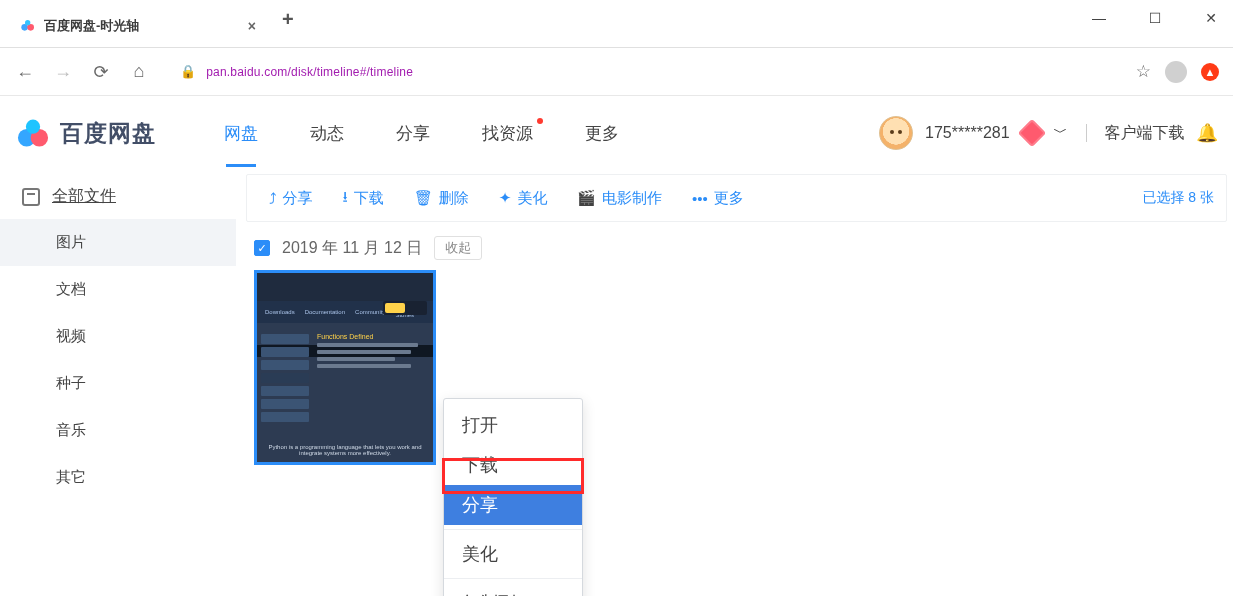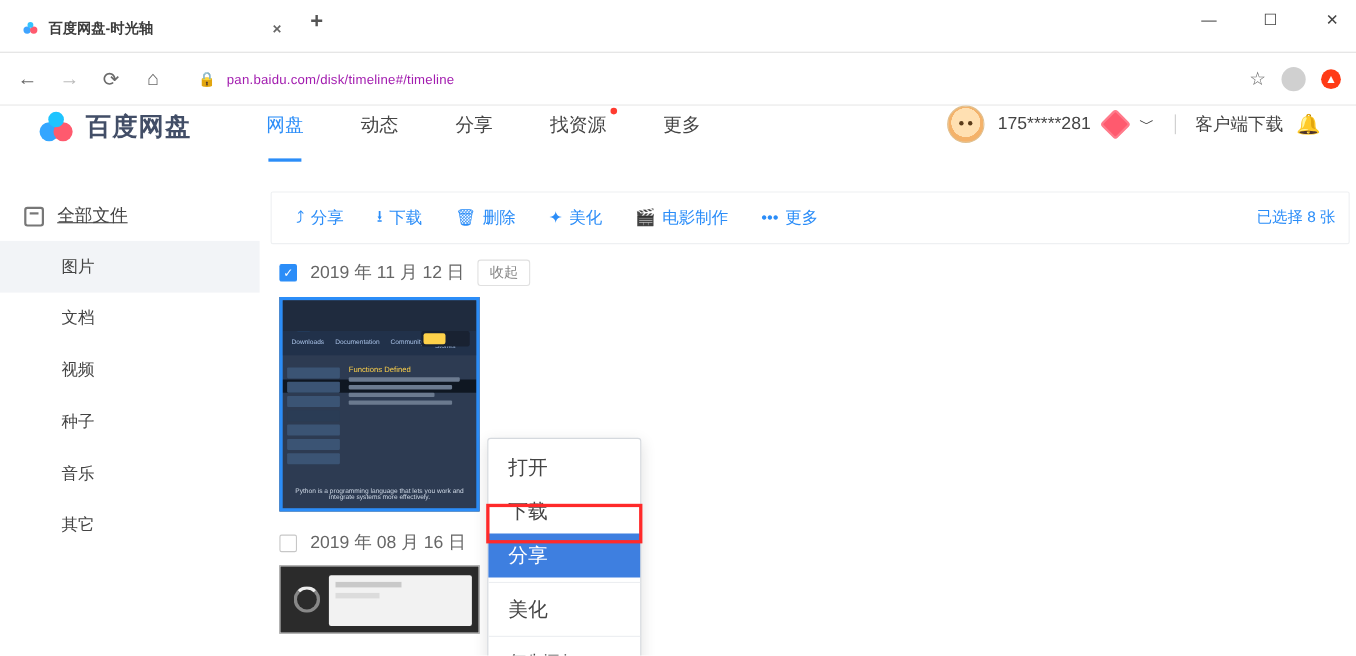--- a/index.html
+++ b/index.html
@@ -22,21 +22,21 @@
 .url-box { flex:1; display:flex; align-items:center; gap:10px; height:34px; border-radius:17px; padding:0 14px; background:#fff;}
 .lock { color:#6f6f6f; font-size:13px;}
 .url { font-size:12px; color:#a21caf; letter-spacing:.2px;}
 .addr-right { display:flex; align-items:center; gap:14px; }
 .star { color:#666; font-size:17px;}
 .avatar-small { width:22px; height:22px; border-radius:50%; background:#d0d0d0;}
 .ext { width:18px;height:18px;border-radius:50%; background:#ff3b16; display:flex;align-items:center;justify-content:center;color:#fff;font-size:11px;font-weight:bold;}
 
 
 .app { position:relative; }
-.app-header { height:74px; display:flex; align-items:flex-start; padding:0 32px; }
+.app-header { height:74px; display:flex; align-items:center; padding:0 14px; }
 .logo { display:flex; align-items:center; gap:8px; font-size:23px; font-weight:700; color:#424e67; letter-spacing:1px;}
 .logo svg { width:38px; height:38px;}
 .main-nav { display:flex; margin-left:68px; gap:52px; align-items:center; font-size:17px; color:#444;}
 .main-nav .item { position:relative; padding:6px 0; cursor:pointer;}
 .main-nav .item.active { color:#2b8df8;}
 .main-nav .item.active::after { content:""; position:absolute; left:2px; right:2px; bottom:-16px; height:3px; background:#2b8df8;}
 .dot { position:absolute; top:2px; right:-10px; width:6px; height:6px; border-radius:50%; background:#ff3b30;}
 .header-right { margin-left:auto; display:flex; align-items:center; gap:12px; color:#444; font-size:16px;}
 .user-ava { width:34px;height:34px;border-radius:50%; background:radial-gradient(circle at 50% 45%, #ffe0b2 0 55%, #f4b26a 56% 100%); border:1px solid #e0c090; position:relative;}
 .user-ava::before,.user-ava::after{content:"";position:absolute;width:4px;height:4px;background:#5a3b1a;border-radius:50%;top:13px;}
@@ -259,32 +259,20 @@
                     <span>●</span>
                   </div>
                 <div class="py-foot">
                     <div class="t1">Python is a programming language that lets you work and integrate systems more effectively.</div>
                   </div>
               </div>
             </div>
           </div>
         </div>
 
-        <div class="group">
-          <div class="group-head">
-            <span class="chk empty"></span>
-            <span>2019 年 08 月 16 日</span>
-          </div>
-          <div class="thumbs">
-            <div class="thumb2">
-              <div class="spin"></div>
-              <div class="panel"></div>
-            </div>
-          </div>
-        </div>
       </div>
     </div>
   </div>
 
   <div class="ctx">
     <div class="mi">打开</div>
     <div class="mi">下载</div>
     <div class="mi hover">分享</div>
     <div class="sep"></div>
     <div class="mi">美化</div>

